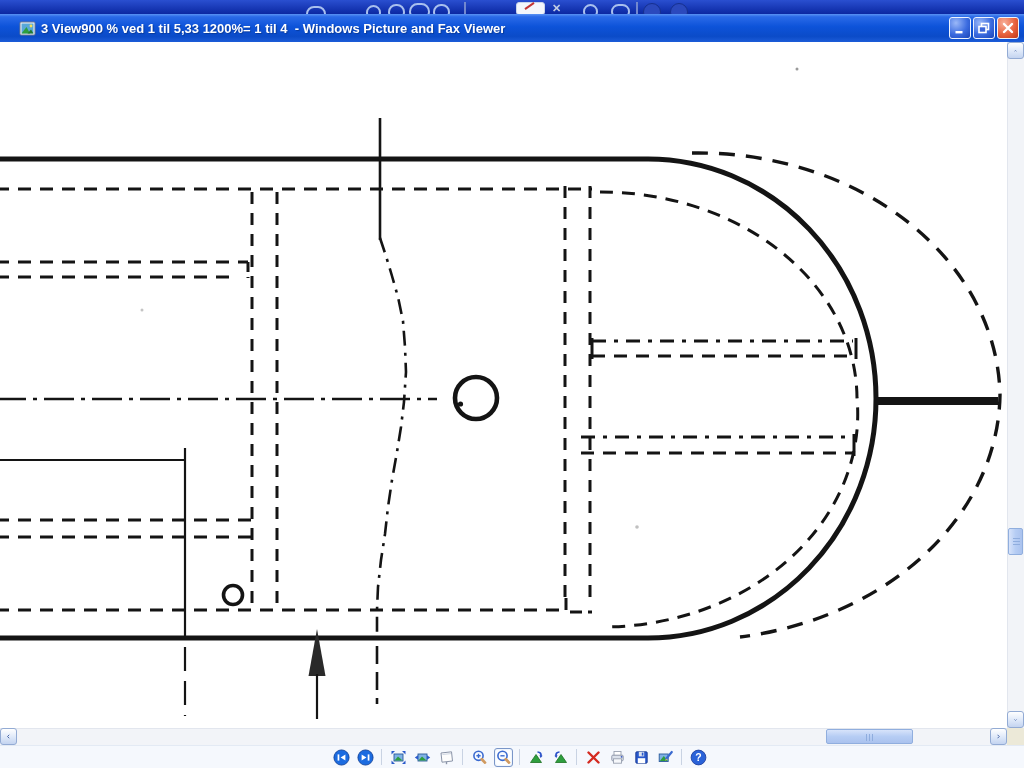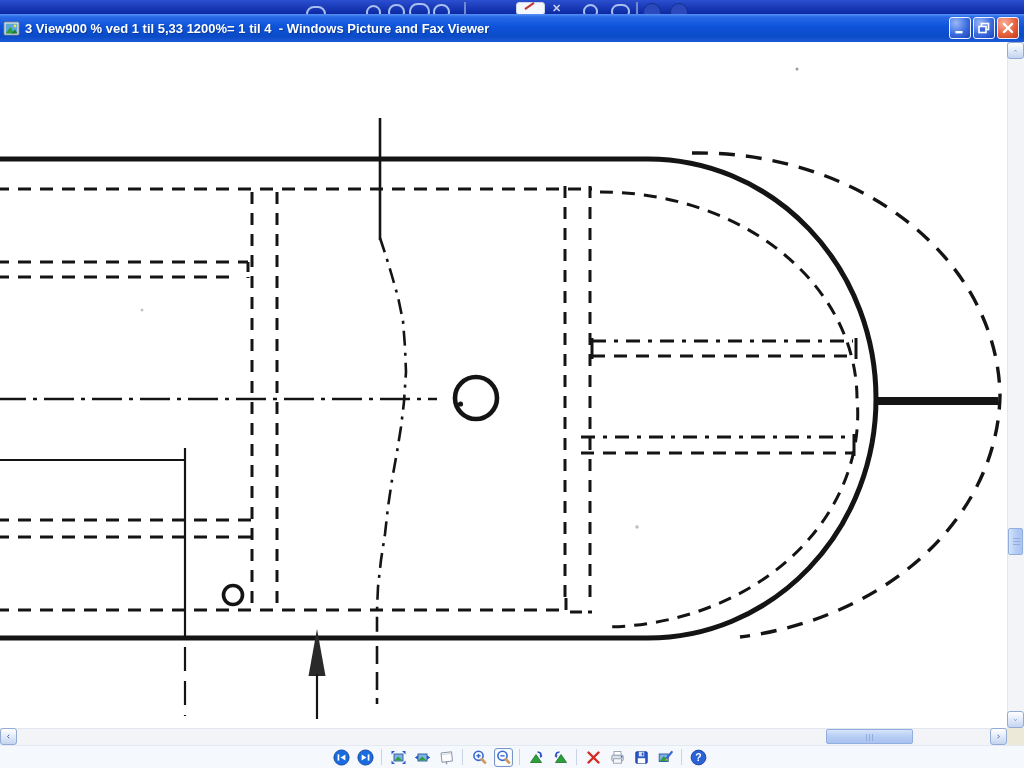--- a/index.html
+++ b/index.html
@@ -12,21 +12,21 @@
   .frag-ring{border:2px solid #a9c0ee;border-radius:10px;background:transparent;}
   .frag-sep{width:2px;background:#7288cf;}
   .frag-card{background:#f3f6fb;border:1px solid #c8d4ea;border-radius:3px;}
   .frag-circle{border-radius:50%;background:#2b49bd;border:1px solid #16308f;}
   .frag-x{color:#c2cde4;font-size:11px;font-weight:bold;line-height:10px;}
   .frag-red{position:absolute;left:7px;top:2px;width:11px;height:2px;background:#c23434;transform:rotate(-35deg);}
 
   
   .title-bar{position:absolute;top:14px;left:0;width:1024px;height:28px;box-sizing:border-box;
     background:linear-gradient(#5a93f4 0%,#2a6ae8 10%,#0d53d9 45%,#0b4bc8 80%,#1c5cd8 100%);
-    display:flex;align-items:center;padding-left:3px;}
+    display:flex;align-items:center;padding-left:19px;}
   .app-icon{width:17px;height:17px;flex:0 0 auto;}
   .title-text{color:#fff;font-weight:bold;font-size:13px;margin-left:5px;white-space:pre;
     text-shadow:1px 1px 1px #093a9a;}
   .win-buttons{position:absolute;right:5px;top:3px;display:flex;gap:2px;}
   .wbtn{width:22px;height:22px;border-radius:3px;border:1px solid #eef3fd;box-sizing:border-box;
     display:flex;align-items:center;justify-content:center;padding:0;}
   .wbtn.blue{background:radial-gradient(circle at 30% 25%,#9ab8f8,#3c6ce0 55%,#1844b8);}
   .wbtn.close{background:radial-gradient(circle at 30% 25%,#f8b09a,#e8623e 55%,#c03818);}
 
   

